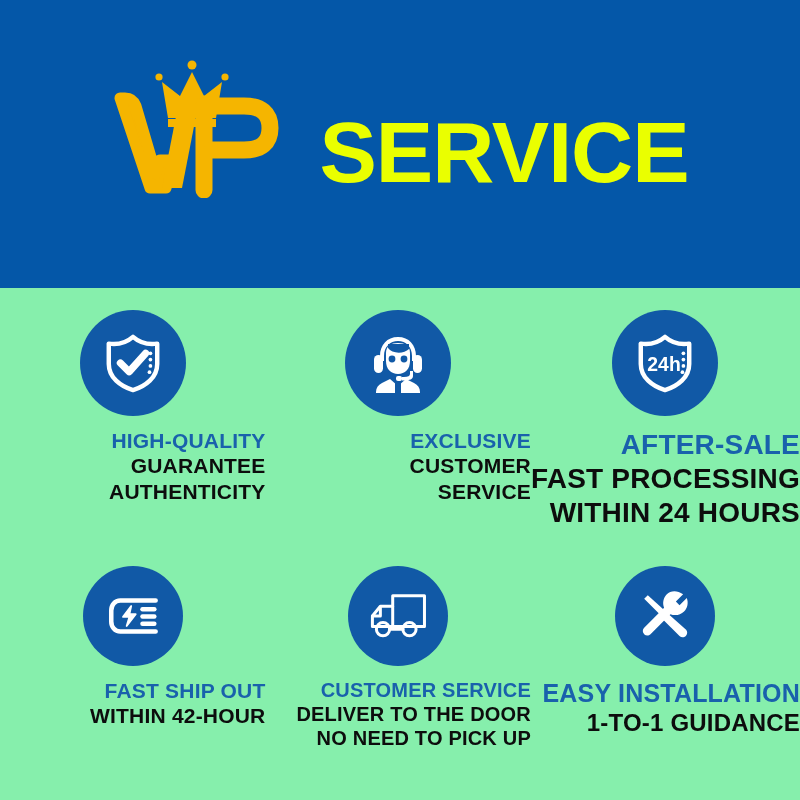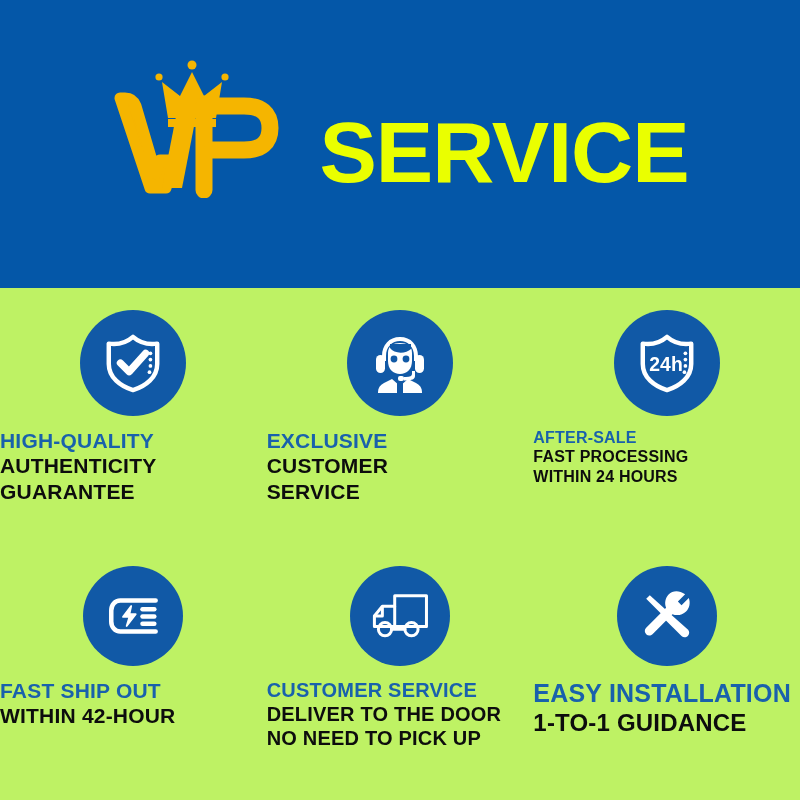--- a/index.html
+++ b/index.html
@@ -3,21 +3,21 @@
 <meta charset="utf-8">
 <style>
   * { box-sizing: border-box; margin: 0; padding: 0; }
   html, body {
     width: 800px; height: 800px;
     font-family: "Liberation Sans", sans-serif;
     background: #f2f2f2;
     overflow: hidden;
   }
 
-  .page { position: relative; width: 800px; height: 800px; background: #bef264; }
+  .page { position: relative; width: 800px; height: 800px; background: #86efac; }
 
   
   .banner {
     position: relative;
     width: 800px; height: 288px;
     background: #0457a8;
     display: flex;
     align-items: center;
     justify-content: center;
   }
@@ -57,38 +57,38 @@
   .circle {
     width: 106px; height: 106px;
     border-radius: 50%;
     background: #1159a6;
     display: flex;
     align-items: center;
     justify-content: center;
     flex: 0 0 auto;
   }
   .cell.r2 .circle { width: 100px; height: 100px; }
-  .labels { margin-top: 12px; text-align: left; width: 100%; }
+  .labels { margin-top: 12px; text-align: right; width: 100%; }
   .lbl-title {
     color: #1961ac;
     font-weight: bold;
     font-size: 21px;
     letter-spacing: 0.2px;
     line-height: 1.2;
     white-space: nowrap;
   }
   .lbl-line {
     color: #0d0d0d;
     font-weight: bold;
     font-size: 21px;
     letter-spacing: 0.2px;
     line-height: 1.22;
     white-space: nowrap;
   }
-  .cell.c3 .lbl-title, .cell.c3 .lbl-line { font-size: 16px; }
+  .cell.c3 .lbl-title, .cell.c3 .lbl-line { font-size: 28px; }
   .cell.r2.c2 .lbl-title, .cell.r2.c2 .lbl-line { font-size: 20px; }
   .cell.r2.c3 .lbl-title { font-size: 25px; }
   .cell.r2.c3 .lbl-line { font-size: 24px; }
 
   svg { display: block; }
 </style>
 </head>
 <body>
 
 <div class="page">
@@ -130,22 +130,22 @@
           <g fill="#ffffff">
             <circle cx="50" cy="22" r="1.9"></circle>
               <circle cx="50" cy="28.5" r="1.9"></circle>
             <circle cx="50" cy="35" r="1.9"></circle>
               <circle cx="49" cy="41.5" r="1.9"></circle>
           </g>
         </svg>
       </div>
       <div class="labels">
         <div class="lbl-title">HIGH-QUALITY</div>
+        <div class="lbl-line">GUARANTEE</div>
         <div class="lbl-line">AUTHENTICITY</div>
-        <div class="lbl-line">GUARANTEE</div>
       </div>
     </div>
 
     <div class="cell r1 c2">
       <div class="circle">
         <svg width="64" height="64" viewBox="0 0 64 64">
           <g fill="#ffffff">
             <path d="M32 6 C21 6 14 14 14 25 L14 30 L18 30 L18 25 C18 16 24 10 32 10 C40 10 46 16 46 25 L46 30 L50 30 L50 25 C50 14 43 6 32 6 Z"></path>
             <rect x="8" y="24" width="9" height="18" rx="4.5"></rect>
             <rect x="47" y="24" width="9" height="18" rx="4.5"></rect>

